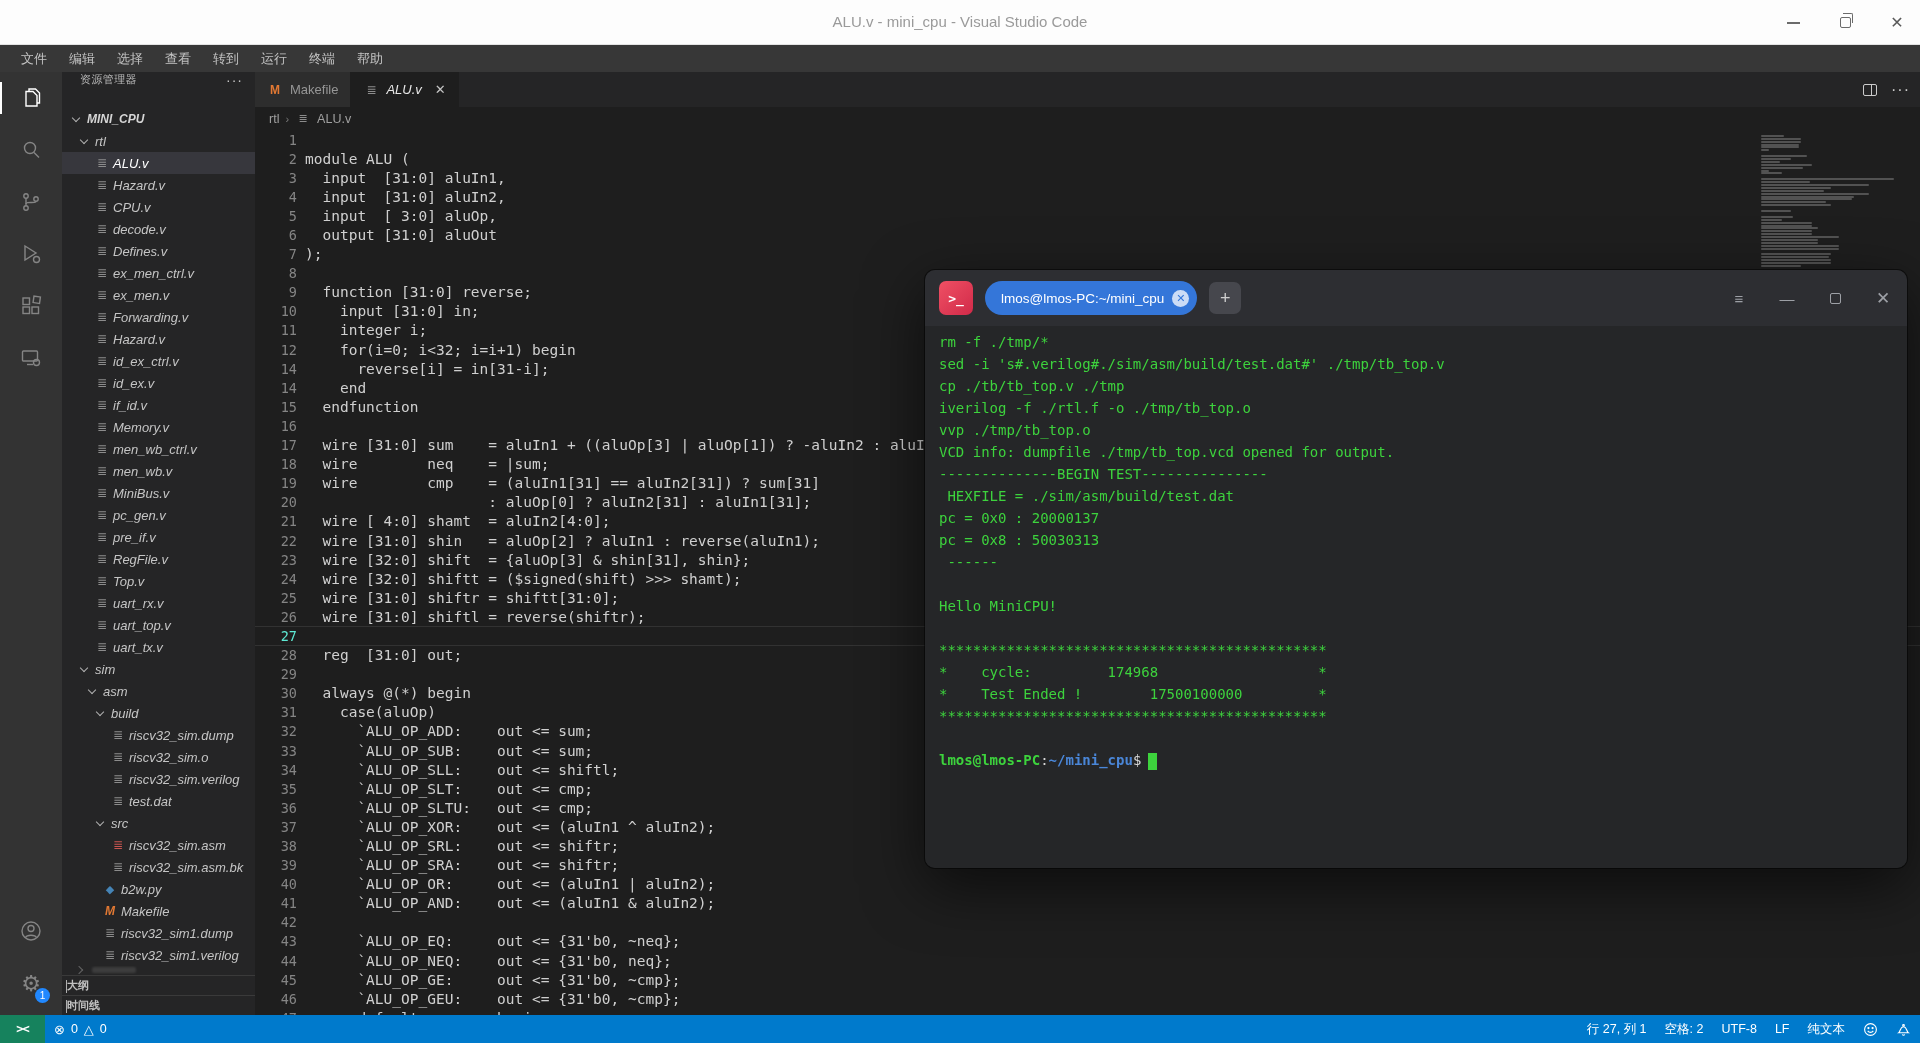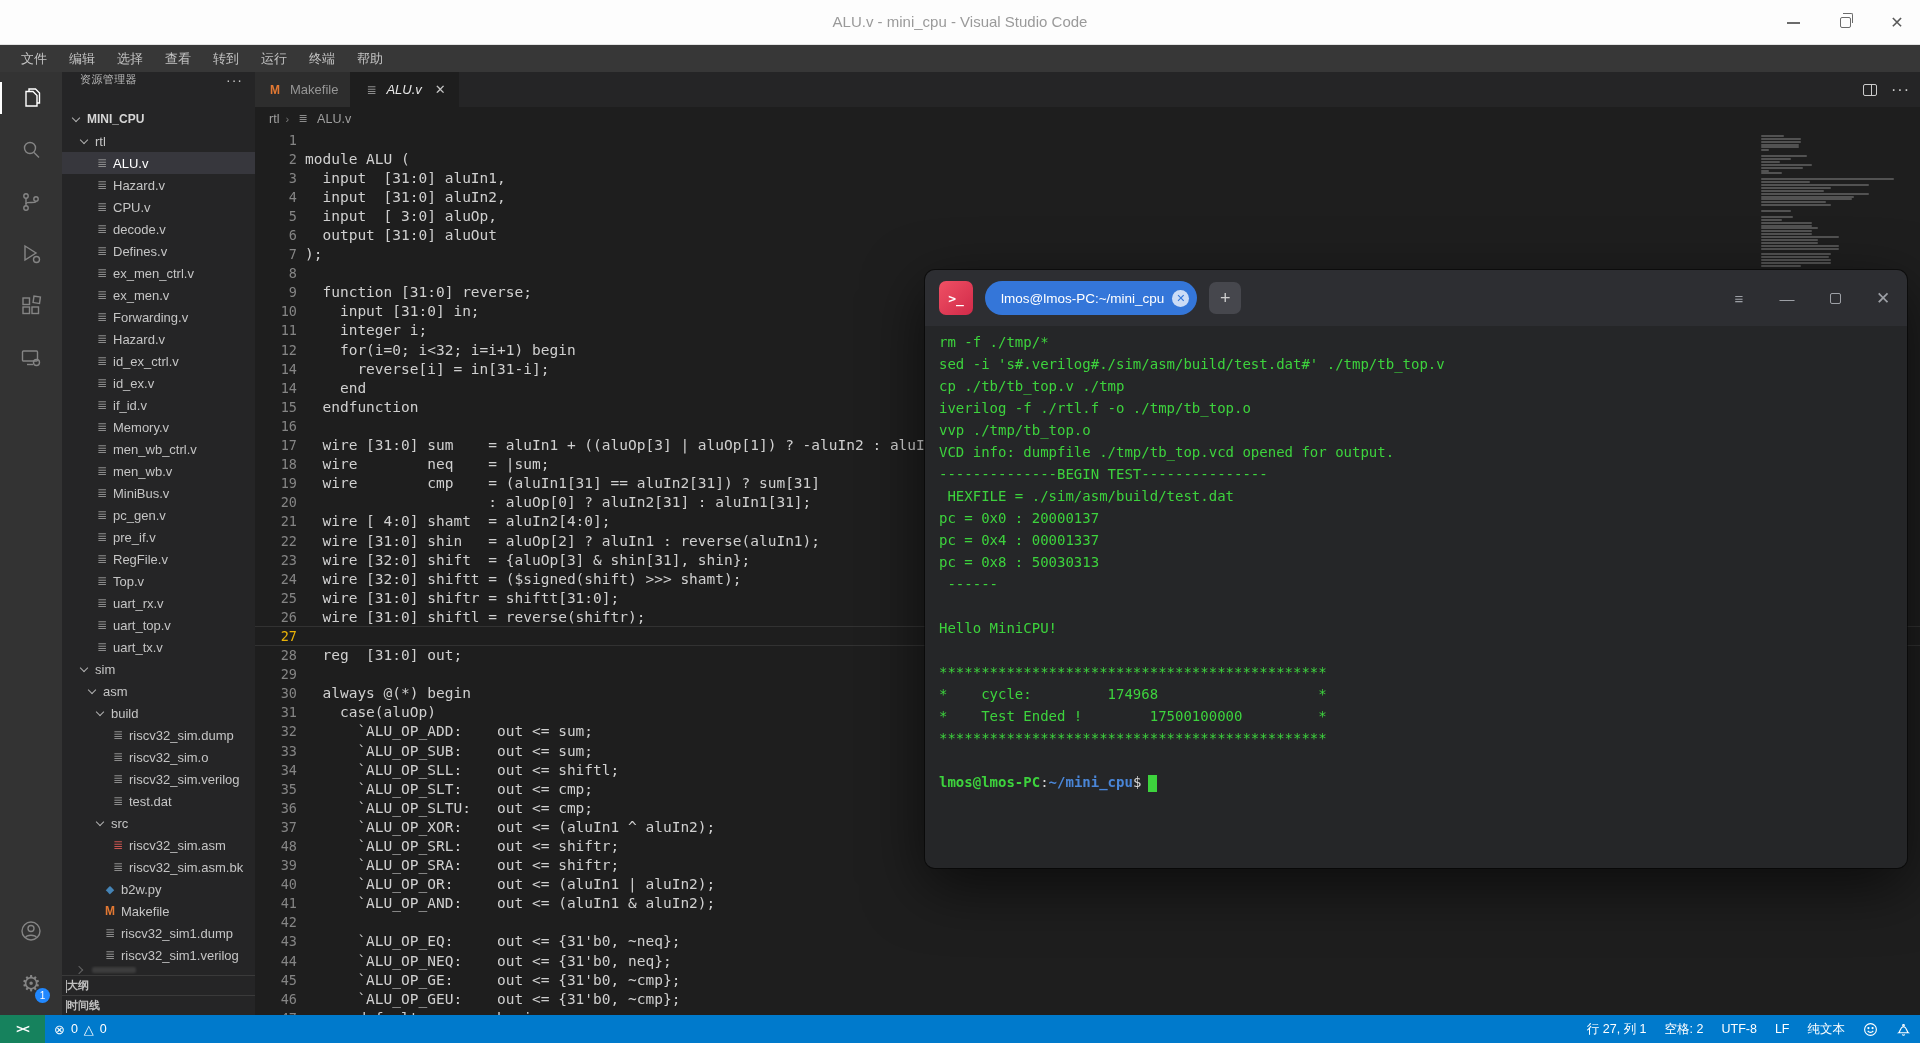--- a/index.html
+++ b/index.html
@@ -29,21 +29,21 @@
   .act-item.active:before { content:""; position:absolute; left:0; top:10px; bottom:10px; width:2px; background:#fff; }
   .act-bottom { position:absolute; bottom:6px; left:0; width:62px; }
   .badge { position:absolute; right:12px; bottom:6px; min-width:15px; height:15px; border-radius:8px;
     background:#2188ff; color:#fff; font-size:10px; display:flex; align-items:center; justify-content:center; }
   
   .sidebar { position:absolute; left:62px; top:72px; width:193px; height:943px; background:#252526; overflow:hidden; }
   .side-header { height:35px; display:flex; justify-content:space-between; padding:0 12px 0 18px; }
   .side-title { font-size:11px; color:#b8b8b8; letter-spacing:.4px; }
   .side-more { color:#c5c5c5; font-size:14px; letter-spacing:1px; }
   .tree { position:absolute; top:36px; left:0; right:0; }
-  .trow { height:22px; display:flex; align-items:center; font-size:13px; color:#c5c5c5; white-space:nowrap; cursor:default; }
+  .trow { height:22px; display:flex; align-items:center; font-size:13px; color:#c5c5c5; white-space:nowrap; cursor:default;font-style:italic; }
   .trow.selected { background:#37373d; color:#ffffff; }
   .trow .twisty { width:16px; display:flex; justify-content:center; flex:none; }
   .chev { width:6px; height:6px; border-right:1.4px solid #b0b0b0; border-bottom:1.4px solid #b0b0b0; transform:rotate(45deg); margin-top:-3px; }
   .chev.coll { transform:rotate(-45deg); margin-top:0; }
   .ficon { width:16px; flex:none; font-size:12px; line-height:1; text-align:center; color:#8c8c8c;
     font-family:"DejaVu Sans", sans-serif; }
   .ficon.asm { color:#c75450; } .ficon.make { color:#e37933; font-family:"Liberation Sans",sans-serif; font-weight:bold; font-size:12px; }
   .ficon.py { color:#4584b6; font-weight:bold; font-size:11px; }
   .trow .lbl { margin-left:3px; }
   .root-label { font-weight:bold; font-size:12px; color:#d6d6d6; }
@@ -63,21 +63,21 @@
   .split-icon { width:14px; height:12px; border:1.3px solid #cccccc; border-radius:2px; position:relative; }
   .split-icon:before { content:""; position:absolute; left:55%; top:0; bottom:0; width:1.3px; background:#cccccc; }
   .breadcrumb { height:23px; display:flex; align-items:center; gap:6px; padding-left:14px; font-size:12.5px; color:#a0a0a0; }
   .bc-sep { font-size:11px; color:#7a7a7a; }
   .code { position:absolute; left:0; top:58px; right:0; bottom:0; overflow:hidden;
     font-family:"DejaVu Sans Mono", monospace; font-size:14.5px; }
   .cline { height:19.1px; display:flex; align-items:center; white-space:pre; }
   .cline .ln { width:50px; flex:none; text-align:right; color:#858585; font-size:13.5px; padding-right:8px; }
   .cline .ct { color:#d0d0d0; }
   .cline.current { border-top:1px solid #323232; border-bottom:1px solid #323232; }
-  .cline.current .ln { color:#eab308;text-align:right; }
+  .cline.current .ln { color:#5eead4;text-align:right; }
   .minimap { position:absolute; right:14px; top:2px; width:145px; }
   .mbar { height:2px; margin-bottom:0.9px; background:rgba(205,205,205,.30); border-radius:1px; }
   
   .statusbar { position:absolute; left:0; top:1015px; width:1920px; height:28px; background:#007acc;
     color:#ffffff; font-size:12.5px; display:flex; align-items:center; }
   .sb-remote { width:45px; height:28px; background:#16825d; display:flex; align-items:center; justify-content:center;
     font-family:"DejaVu Sans Mono", monospace; font-weight:bold; font-size:12px; letter-spacing:-1px; }
   .sb-group { display:flex; align-items:center; gap:6px; padding:0 9px; height:100%; }
   .sb-right { margin-left:auto; display:flex; align-items:center; }
   .sb-item { padding:0 9px; display:flex; align-items:center; gap:4px; height:100%; }
@@ -434,21 +434,21 @@
       <div class="cline"><span class="ln">28</span><span class="ct">  reg  [31:0] out;</span></div>
       <div class="cline"><span class="ln">29</span><span class="ct"></span></div>
       <div class="cline"><span class="ln">30</span><span class="ct">  always @(*) begin</span></div>
       <div class="cline"><span class="ln">31</span><span class="ct">    case(aluOp)</span></div>
       <div class="cline"><span class="ln">32</span><span class="ct">      `ALU_OP_ADD:    out &lt;= sum;</span></div>
       <div class="cline"><span class="ln">33</span><span class="ct">      `ALU_OP_SUB:    out &lt;= sum;</span></div>
       <div class="cline"><span class="ln">34</span><span class="ct">      `ALU_OP_SLL:    out &lt;= shiftl;</span></div>
       <div class="cline"><span class="ln">35</span><span class="ct">      `ALU_OP_SLT:    out &lt;= cmp;</span></div>
       <div class="cline"><span class="ln">36</span><span class="ct">      `ALU_OP_SLTU:   out &lt;= cmp;</span></div>
       <div class="cline"><span class="ln">37</span><span class="ct">      `ALU_OP_XOR:    out &lt;= (aluIn1 ^ aluIn2);</span></div>
-      <div class="cline"><span class="ln">48</span><span class="ct">      `ALU_OP_SRL:    out &lt;= shiftr;</span></div>
+      <div class="cline"><span class="ln">38</span><span class="ct">      `ALU_OP_SRL:    out &lt;= shiftr;</span></div>
       <div class="cline"><span class="ln">39</span><span class="ct">      `ALU_OP_SRA:    out &lt;= shiftr;</span></div>
       <div class="cline"><span class="ln">40</span><span class="ct">      `ALU_OP_OR:     out &lt;= (aluIn1 | aluIn2);</span></div>
       <div class="cline"><span class="ln">41</span><span class="ct">      `ALU_OP_AND:    out &lt;= (aluIn1 &amp; aluIn2);</span></div>
       <div class="cline"><span class="ln">42</span><span class="ct"></span></div>
       <div class="cline"><span class="ln">43</span><span class="ct">      `ALU_OP_EQ:     out &lt;= {31'b0, ~neq};</span></div>
       <div class="cline"><span class="ln">44</span><span class="ct">      `ALU_OP_NEQ:    out &lt;= {31'b0, neq};</span></div>
       <div class="cline"><span class="ln">45</span><span class="ct">      `ALU_OP_GE:     out &lt;= {31'b0, ~cmp};</span></div>
       <div class="cline"><span class="ln">46</span><span class="ct">      `ALU_OP_GEU:    out &lt;= {31'b0, ~cmp};</span></div>
       <div class="cline"><span class="ln">47</span><span class="ct">      default:        begin</span></div>
     </div>
@@ -521,21 +521,20 @@
   <div class="term-body" id="termbody">
       <div class="tline"><span class="tg">rm -f ./tmp/*</span></div>
       <div class="tline"><span class="tg">sed -i 's#.verilog#./sim/asm/build/test.dat#' ./tmp/tb_top.v</span></div>
       <div class="tline"><span class="tg">cp ./tb/tb_top.v ./tmp</span></div>
       <div class="tline"><span class="tg">iverilog -f ./rtl.f -o ./tmp/tb_top.o</span></div>
       <div class="tline"><span class="tg">vvp ./tmp/tb_top.o</span></div>
       <div class="tline"><span class="tg">VCD info: dumpfile ./tmp/tb_top.vcd opened for output.</span></div>
       <div class="tline"><span class="tg">--------------BEGIN TEST---------------</span></div>
       <div class="tline"><span class="tg"> HEXFILE = ./sim/asm/build/test.dat</span></div>
       <div class="tline"><span class="tg">pc = 0x0 : 20000137</span></div>
-      <div class="tline"><span class="tg">pc = 0x4 : 00001337</span></div>
       <div class="tline"><span class="tg">pc = 0x8 : 50030313</span></div>
       <div class="tline"><span class="tg"> ------</span></div>
       <div class="tline"></div>
       <div class="tline"><span class="tg">Hello MiniCPU!</span></div>
       <div class="tline"></div>
       <div class="tline"><span class="tg">**********************************************</span></div>
       <div class="tline"><span class="tg">*    cycle:         174968                   *</span></div>
       <div class="tline"><span class="tg">*    Test Ended !        17500100000         *</span></div>
       <div class="tline"><span class="tg">**********************************************</span></div>
       <div class="tline"></div>

